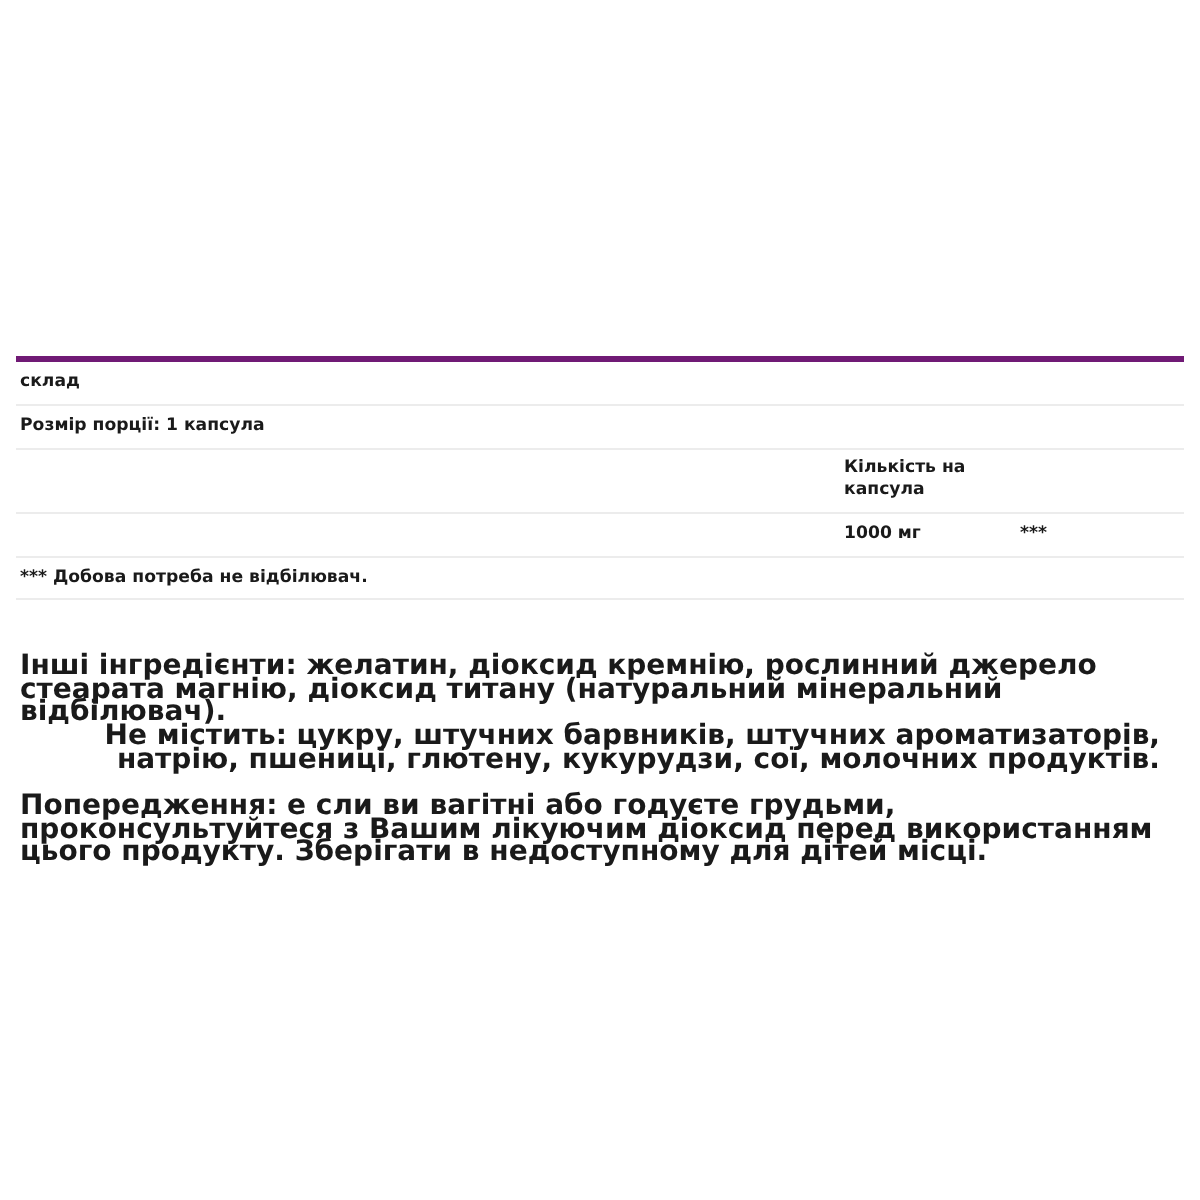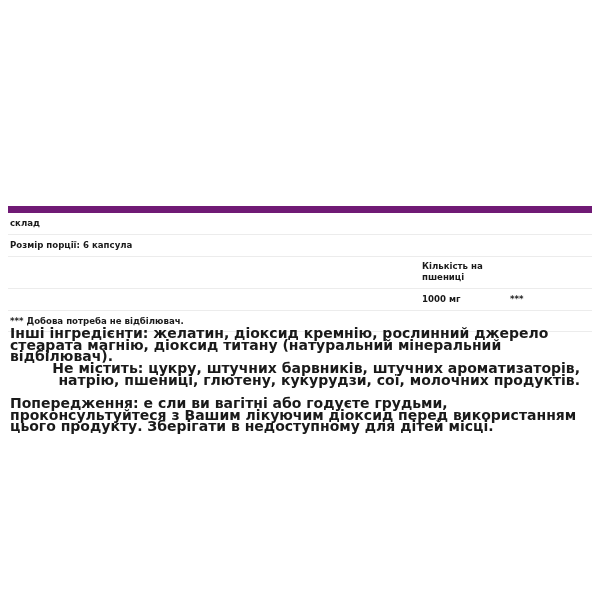--- a/index.html
+++ b/index.html
@@ -3,22 +3,21 @@
   <meta charset="utf-8">
   <style>
     html, body { margin: 0; padding: 0; background: #ffffff; }
     body {
       width: 600px; height: 600px; position: relative; overflow: hidden;
       font-family: "DejaVu Sans", "Liberation Sans", sans-serif;
       color: #1a1a1a;
     }
     .facts {
       position: absolute; left: 8px; top: 178px; width: 584px;
-      border-top: 7px solid #701a75;
-      margin-top: 28px;
+      border-top: 3px solid #701a75;
     }
     .row {
       border-bottom: 1px solid #ececec;
       font-size: 8.6px; font-weight: 600; line-height: 11px;
       padding: 5px 2px 5px 2px; box-sizing: border-box;
       position: relative;
     }
     .row.single { height: 22px; }
     .row.header { height: 32px; padding-top: 4px; }
     .row.data { height: 22px; }
@@ -35,24 +34,24 @@
     }
   </style>
 </head>
 <body>
 
 <div class="facts">
   <div class="row single">
     <span class="c1">склад</span>
   </div>
   <div class="row single">
-    <span class="c1">Розмір порції: 6 капсула</span>
+    <span class="c1">Розмір порції: 1 капсула</span>
   </div>
   <div class="row header">
-    <span class="c2">Кількість на пшениці</span>
+    <span class="c2">Кількість на капсула</span>
   </div>
   <div class="row data">
     <span class="c2">1000 мг</span>
     <span class="c3">***</span>
   </div>
   <div class="row footnote">
     <span class="c1">*** Добова потреба не відбілювач.</span>
   </div>
 </div>
 

